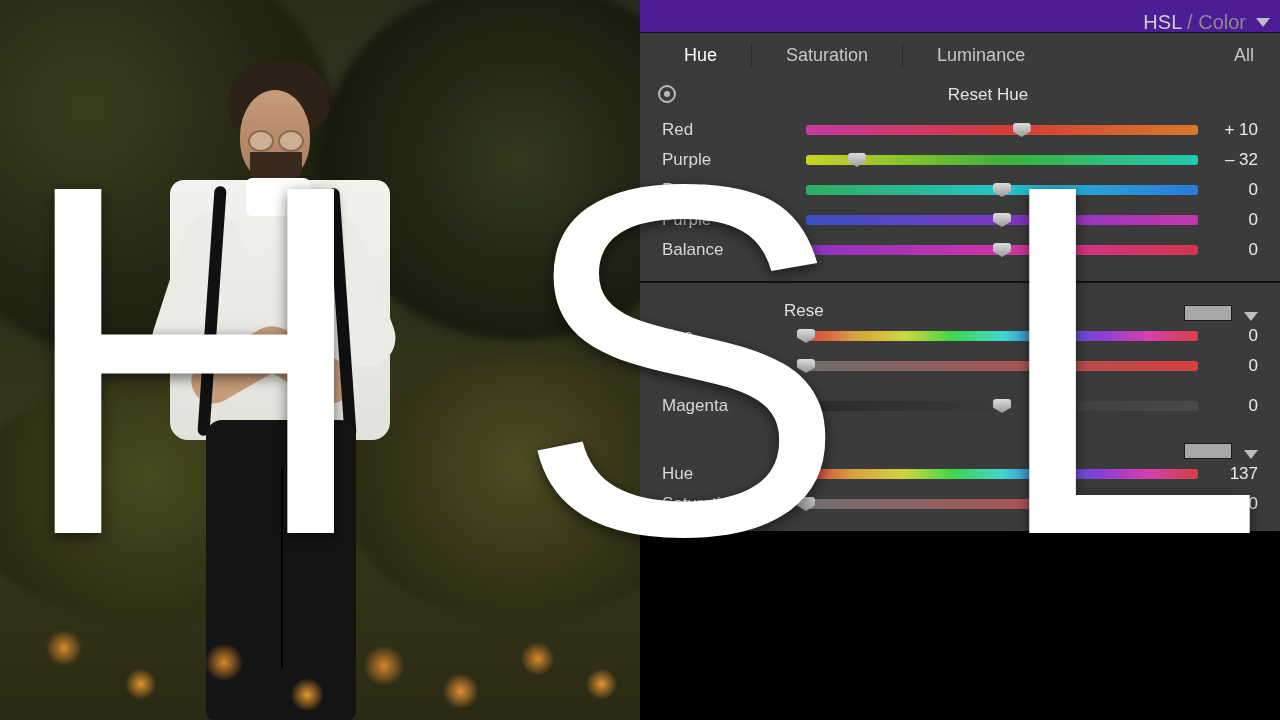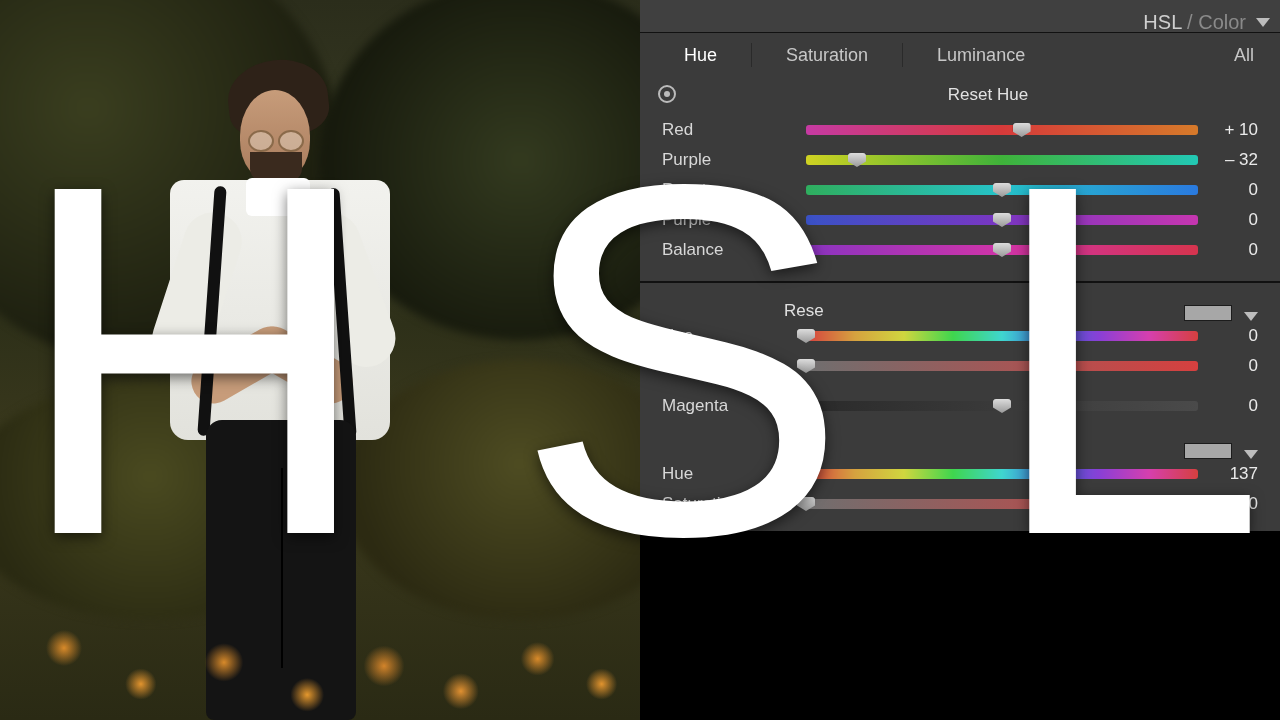--- a/index.html
+++ b/index.html
@@ -68,21 +68,21 @@
 
 .panel {
   position:absolute; right:0; top:0; width:640px; height:720px;
   color:#d8d8d8; font-size:17px;
   display:flex; flex-direction:column;
 }
 .sep { height:1px; background:#111; }
 
 
 .hsl-header{
-  background:#404040;
+  background:#4c1d95;
   height:32px; display:flex; align-items:center; justify-content:flex-end;
   padding:12px 10px 0 14px;
   text-align:right;
 }
 .hsl-title{ color:#cfcfcf; font-size:20px; }
 .hsl-title .dim{ color:#8a8a8a; }
 .tri { width:0;height:0;border-left:7px solid transparent;border-right:7px solid transparent;border-top:9px solid #bdbdbd; margin-left:10px;}
 
 
 .tabs{ background:#3b3b3b; height:44px; display:flex; align-items:center; padding:0 26px 0 44px;}

